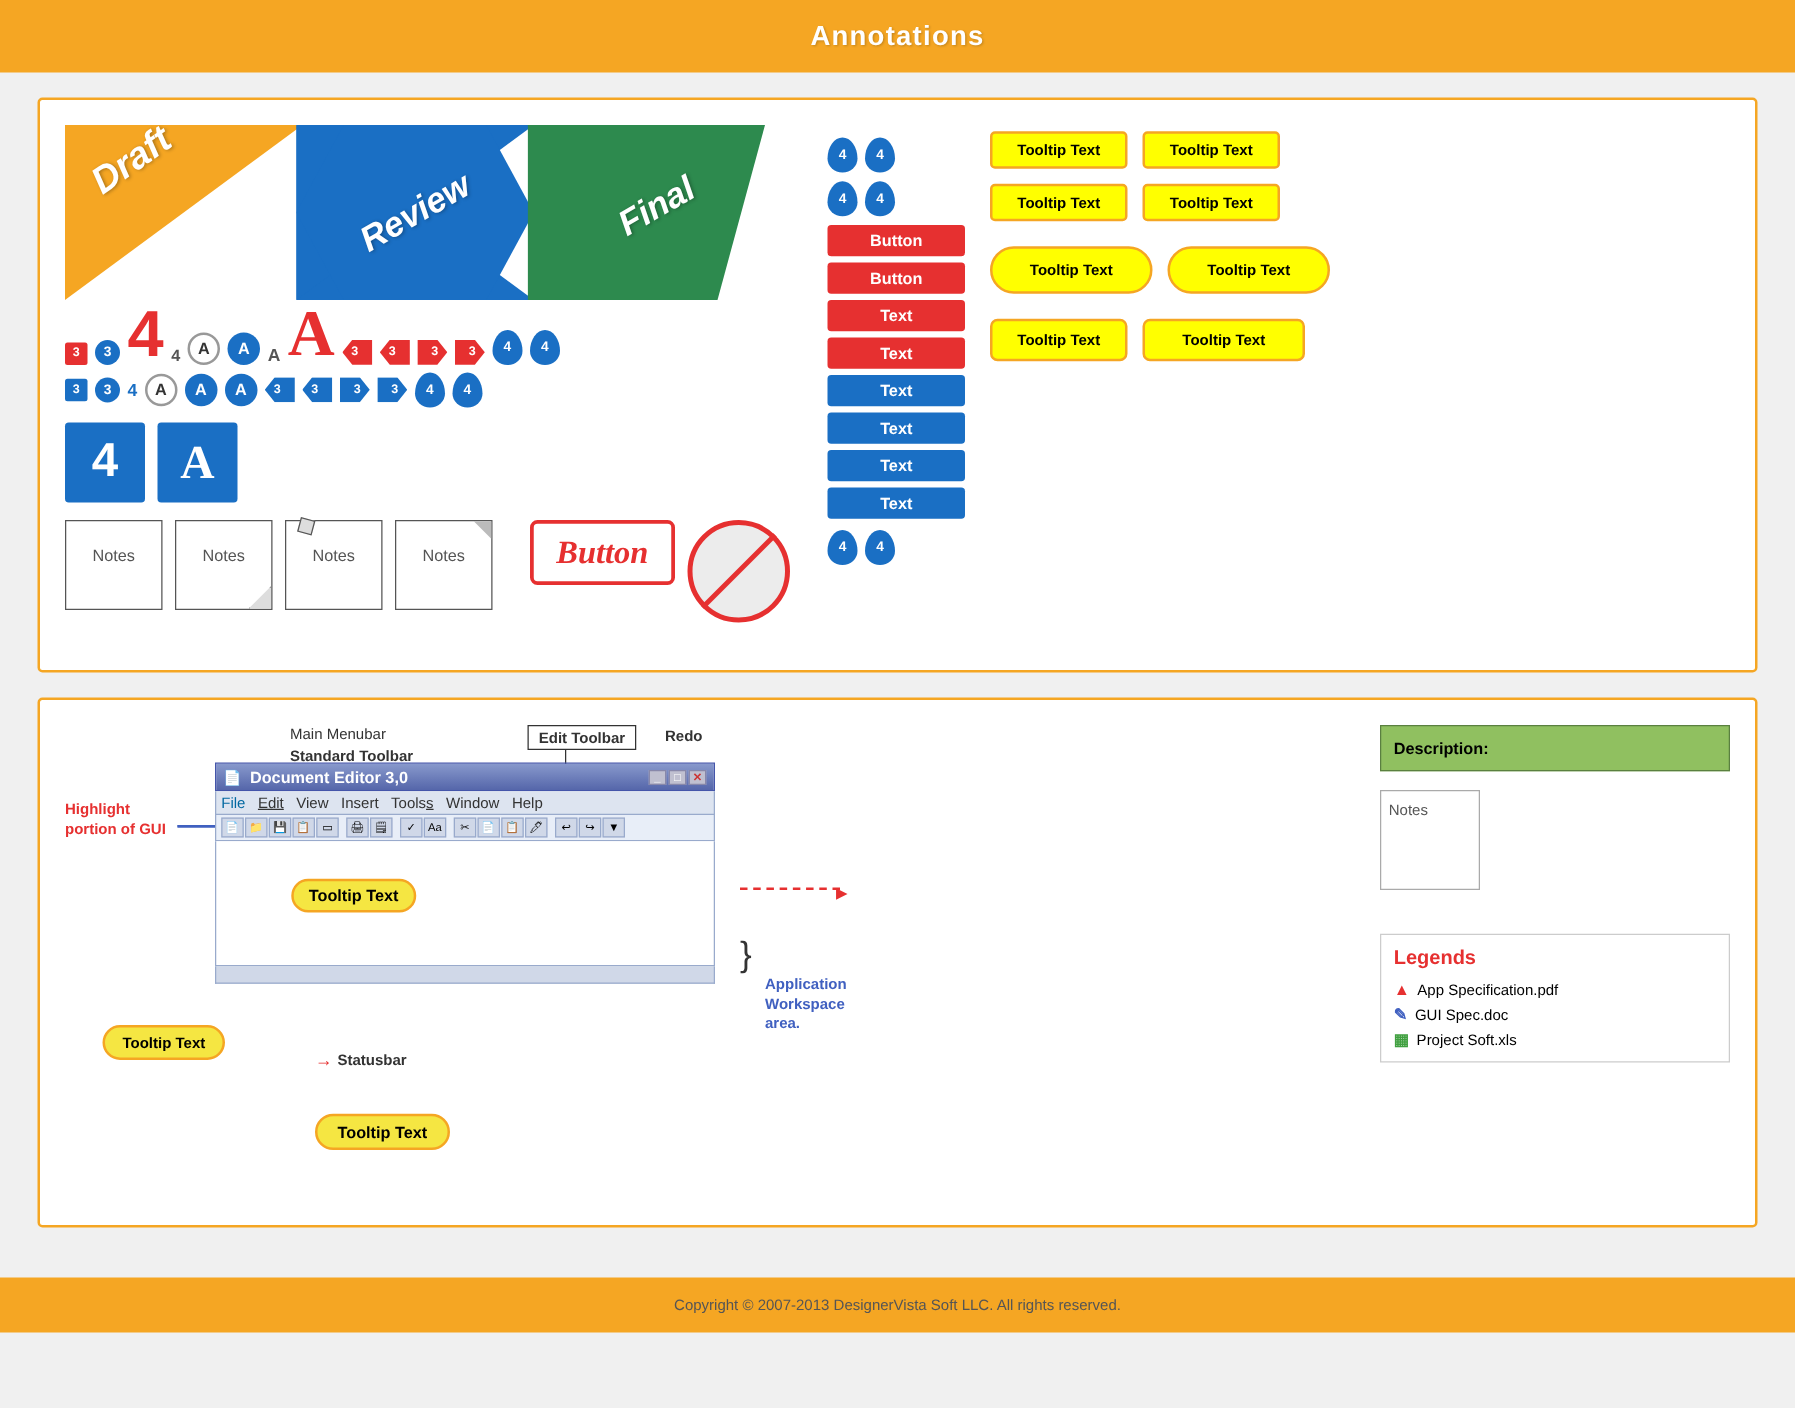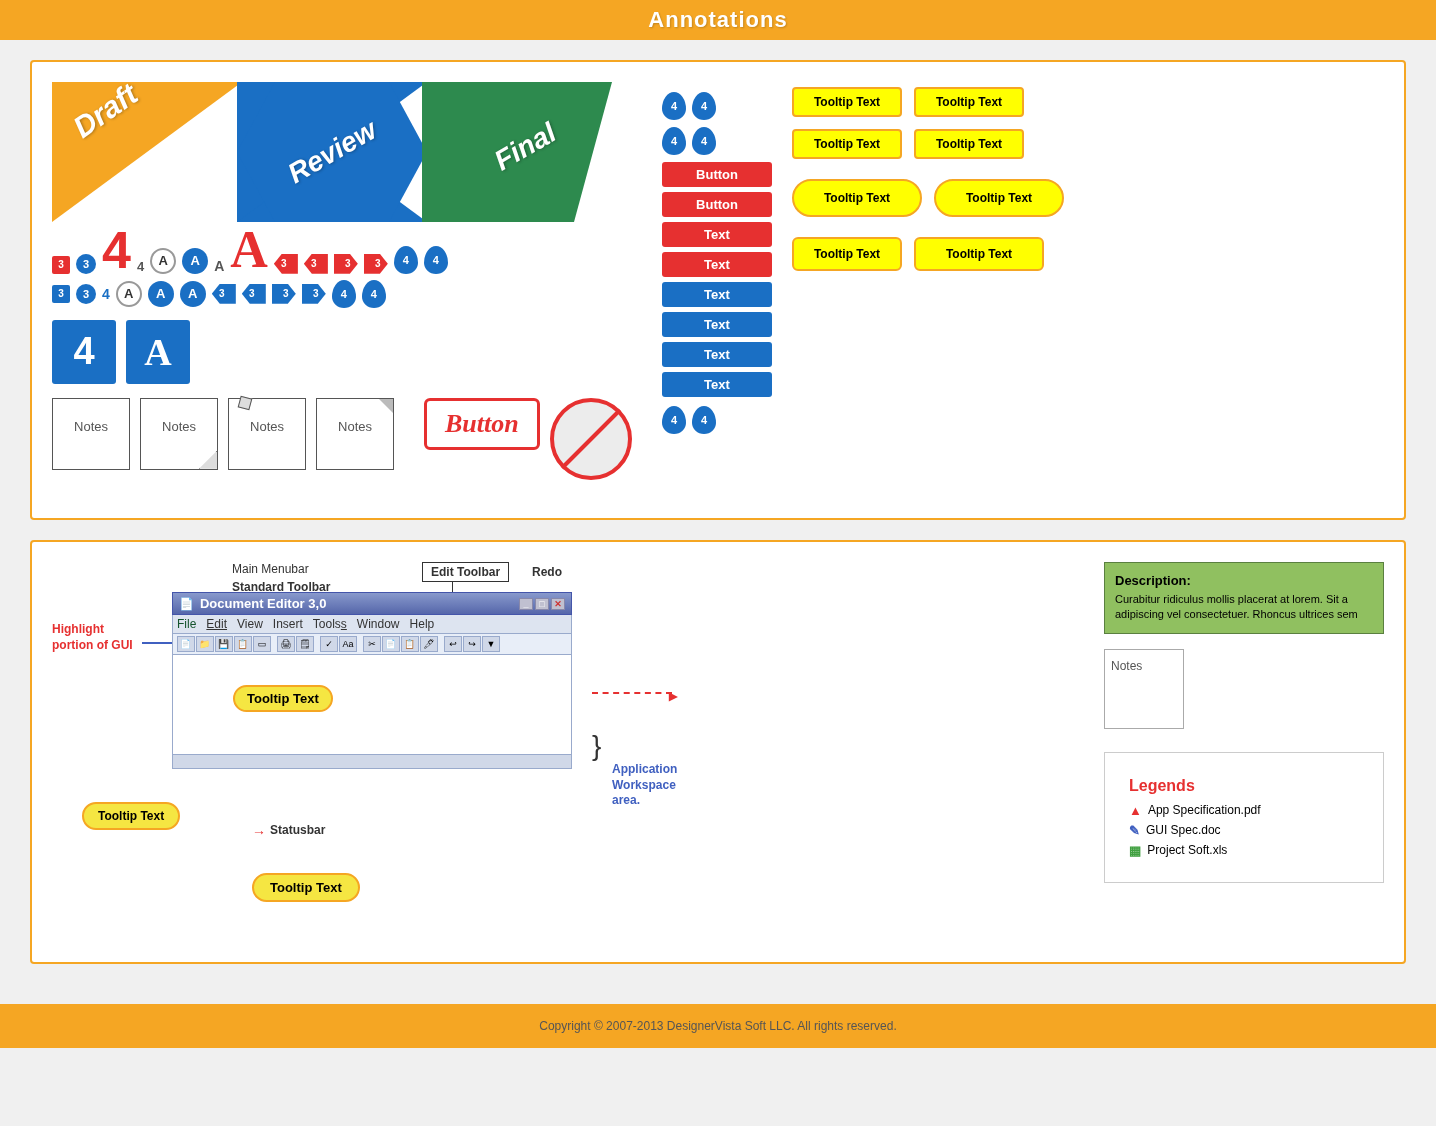--- a/index.html
+++ b/index.html
@@ -1,21 +1,21 @@
 <!DOCTYPE html>
 <html><head>
   <meta charset="utf-8">
   <style>
     * { margin: 0; padding: 0; box-sizing: border-box; }
     body { background: #f0f0f0; font-family: Arial, sans-serif; width: 1436px; min-height: 1126px; }
 
     
     .top-bar {
       background: #F5A623;
-      height: 40px;
+      height: 58px;
       display: flex;
       align-items: center;
       justify-content: center;
     }
     .top-bar-title {
       color: white;
       font-size: 22px;
       font-weight: bold;
       letter-spacing: 1px;
       text-shadow: 1px 1px 2px rgba(0,0,0,0.2);
@@ -278,21 +278,21 @@
             <span style="font-size:12px;color:white;">📄</span>
             <span style="font-size:13px;font-weight:bold;flex:1;margin-left:6px;">Document Editor 3,0</span>
             <div style="display:flex;gap:2px;">
               <div style="width:14px;height:12px;background:#c0c0d0;border:1px solid #8888aa;display:flex;align-items:center;justify-content:center;font-size:9px;cursor:pointer;">_</div>
               <div style="width:14px;height:12px;background:#c0c0d0;border:1px solid #8888aa;display:flex;align-items:center;justify-content:center;font-size:9px;cursor:pointer;">□</div>
               <div style="width:14px;height:12px;background:#c0c0d0;border:1px solid #8888aa;display:flex;align-items:center;justify-content:center;font-size:9px;cursor:pointer;color:#cc3333;">✕</div>
             </div>
           </div>
 
           <div style="background:#dde4f0;border:1px solid #99aacc;border-top:none;padding:2px 4px;font-size:12px;display:flex;gap:10px;">
-            <span style="cursor:pointer;color:#14532d;">File</span>
+            <span style="cursor:pointer;color:#0369a1;">File</span>
             <span style="cursor:pointer;color:#333;"><u>Edit</u></span>
             <span style="cursor:pointer;color:#333;">View</span>
             <span style="cursor:pointer;color:#333;">Insert</span>
             <span style="cursor:pointer;color:#333;"><span>Tools</span><span style="text-decoration:underline;">s</span></span>
             <span style="cursor:pointer;color:#333;">Window</span>
             <span style="cursor:pointer;color:#333;">Help</span>
           </div>
 
           <div style="background:#e8eef8;border:1px solid #99aacc;border-top:none;padding:2px 4px;display:flex;gap:1px;flex-wrap:wrap;align-items:center;">
             <div style="background:#d0d8e8;border:1px solid #99aacc;width:18px;height:16px;display:flex;align-items:center;justify-content:center;font-size:9px;cursor:pointer;">📄</div>
@@ -341,28 +341,27 @@
         <div style="position:absolute;top:200px;left:560px;color:#4060c0;font-size:12px;font-weight:bold;line-height:1.3;width:80px;">Application Workspace area.</div>
 
         <div style="position:absolute;top:170px;left:540px;font-size:28px;color:#333;line-height:1;">}</div>
 
       </div>
 
       <div style="width:280px;display:flex;flex-direction:column;gap:15px;">
 
         <div style="background:#90c060;border:1px solid #5a8040;padding:10px;">
           <div style="font-weight:bold;font-size:13px;">Description:</div>
-          <div style="font-size:11px;line-height:1.4;margin-top:4px;">Curabitur ridiculus mollis placerat at lorem. Sit a adipiscing vel consectetuer. Rhoncus ultrices sem</div>
         </div>
 
         <div style="border:1.5px solid #aaa;background:white;width:80px;height:80px;position:relative;padding:6px;">
           <span style="font-size:12px;color:#555;">Notes</span>
         </div>
 
-        <div style="border:1px solid #ccc;padding:24px;background:white;margin-top:8px;">
+        <div style="border:1px solid #ccc;padding:10px;background:white;margin-top:20px;">
           <div style="font-size:16px;font-weight:bold;color:#e63030;margin-bottom:8px;">Legends</div>
           <div style="display:flex;align-items:center;gap:6px;margin-bottom:5px;">
             <span style="color:#e63030;font-size:13px;font-weight:bold;">▲</span>
             <span style="font-size:12px;">App Specification.pdf</span>
           </div>
           <div style="display:flex;align-items:center;gap:6px;margin-bottom:5px;">
             <span style="color:#4060c0;font-size:13px;font-weight:bold;">✎</span>
             <span style="font-size:12px;">GUI Spec.doc</span>
           </div>
           <div style="display:flex;align-items:center;gap:6px;">

